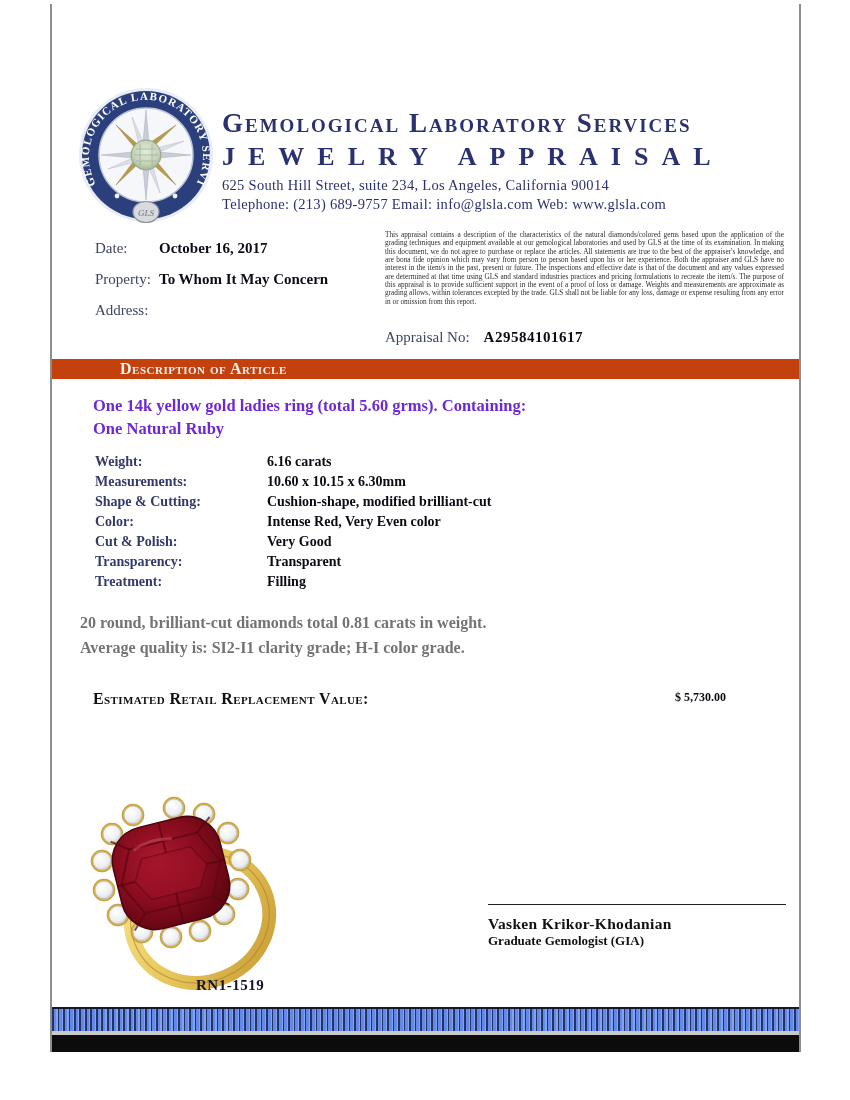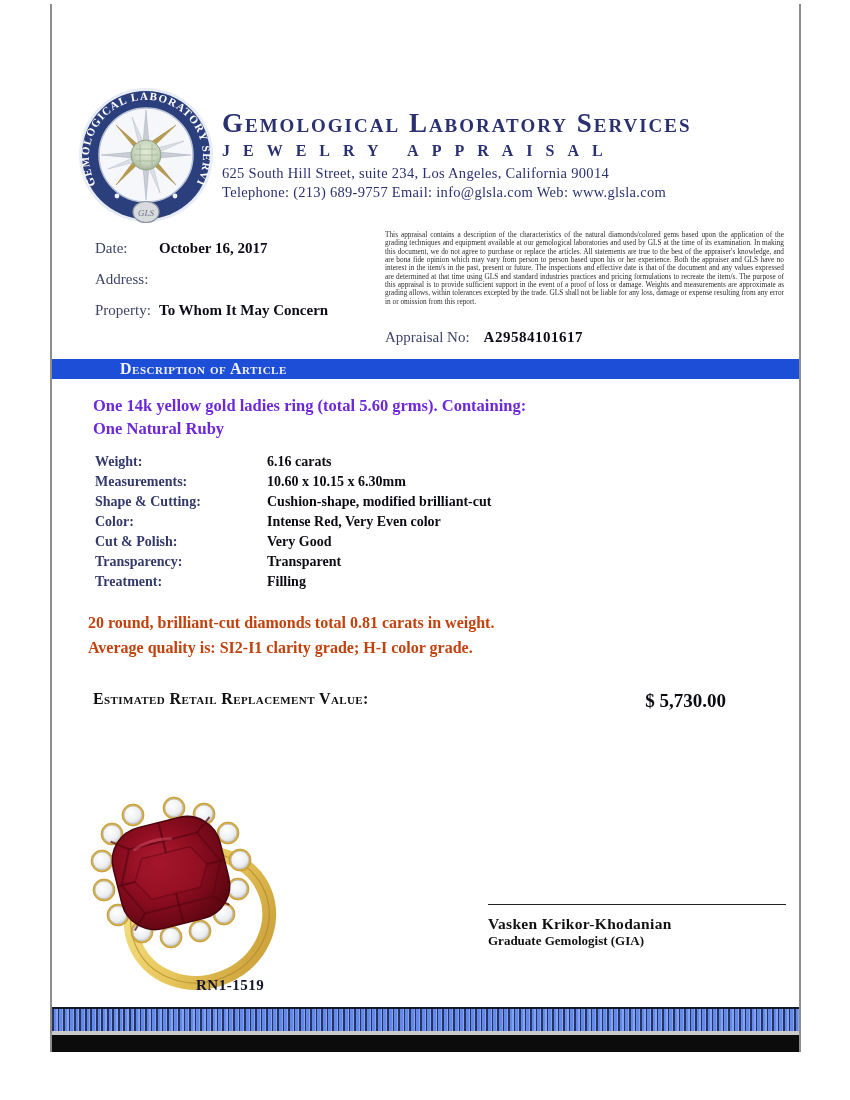--- a/index.html
+++ b/index.html
@@ -25,60 +25,60 @@
   .band-gray{position:absolute;left:52px;top:1031px;width:747px;height:4px;background:#c9c9c9;}
   .band-black{position:absolute;left:52px;top:1035px;width:747px;height:17px;background:#0c0c0c;}
 
   
   .logo{position:absolute;left:77px;top:86px;}
   .company{position:absolute;left:222px;top:108px;width:560px;color:#2a3170;}
   .company-name{
     font-size:27px;font-weight:bold;font-variant:small-caps;letter-spacing:2px;white-space:nowrap;
   }
   .doc-type{
-    font-size:16px;font-weight:bold;text-transform:uppercase;letter-spacing:13px;white-space:nowrap;margin-top:3px;
+    font-size:26px;font-weight:bold;text-transform:uppercase;letter-spacing:13px;white-space:nowrap;margin-top:3px;
   }
   .addr-line{font-size:14.5px;margin-top:5px;letter-spacing:0.3px;}
   .contact-line{font-size:14.5px;margin-top:2px;letter-spacing:0.3px;}
 
   
   .meta{position:absolute;left:95px;top:240px;width:290px;font-size:15px;}
   .meta-row{display:flex;margin-bottom:14px;}
   .meta-label{color:#3d4466;width:64px;flex:0 0 64px;}
   .meta-value{color:#0d0d1a;font-weight:bold;}
   .disclaimer{
     position:absolute;left:385px;top:231px;width:399px;
     font-size:7.3px;line-height:8.35px;color:#2e2e2e;text-align:justify;
   }
   .appraisal-no{position:absolute;left:385px;top:329px;font-size:15px;color:#3d4466;}
   .appraisal-no b{color:#0d0d1a;margin-left:14px;letter-spacing:0.5px;}
 
   
   .section-bar{
     position:absolute;left:52px;top:359px;width:747px;height:20px;
-    background:#1d4ed8;color:#f2f2f2;
+    background:#c2410c;color:#f2f2f2;
     font-variant:small-caps;font-weight:bold;font-size:16px;
     line-height:20px;padding-left:68px;box-sizing:border-box;letter-spacing:0.5px;
   }
 
   .intro{position:absolute;left:93px;top:394px;font-size:16.5px;font-weight:bold;color:#6d28d9;line-height:23px;}
 
   .attrs{position:absolute;left:95px;top:452px;font-size:14px;line-height:20px;}
   .attr-row{display:flex;}
   .attr-label{color:#333a6b;font-weight:bold;width:172px;flex:0 0 172px;}
   .attr-value{color:#0b0b14;font-weight:bold;}
 
-  .diamonds{position:absolute;left:88px;top:610px;font-size:16px;font-weight:bold;color:#c2410c;line-height:25px;}
+  .diamonds{position:absolute;left:80px;top:610px;font-size:16px;font-weight:bold;color:#737373;line-height:25px;}
 
   .valuation{
     position:absolute;left:93px;top:690px;width:633px;
     display:flex;justify-content:space-between;align-items:flex-start;
   }
   .valuation-label{font-variant:small-caps;font-size:16px;color:#111;font-weight:600;letter-spacing:0.4px;}
-  .valuation-value{font-size:19px;font-weight:bold;color:#0b0b14;}
+  .valuation-value{font-size:12px;font-weight:bold;color:#0b0b14;}
 
   
   .ring-photo{position:absolute;left:62px;top:790px;}
   .photo-caption{position:absolute;left:196px;top:977px;font-size:15px;font-weight:bold;color:#14142e;letter-spacing:0.5px;}
   .signature{position:absolute;left:488px;top:904px;width:298px;}
   .sig-line{height:1px;background:#222;width:100%;}
   .sig-name{font-size:15.5px;font-weight:bold;color:#111;margin-top:10px;letter-spacing:0.3px;}
   .sig-title{font-size:13px;font-weight:bold;color:#111;}
 </style>
 </head>
@@ -144,26 +144,26 @@
     <div class="addr-line">625 South Hill Street, suite 234, Los Angeles, California 90014</div>
     <div class="contact-line">Telephone: (213) 689-9757  Email: info@glsla.com  Web: www.glsla.com</div>
   </div>
 
   <div class="meta">
     <div class="meta-row">
       <span class="meta-label">Date:</span>
       <span class="meta-value">October 16, 2017</span>
     </div>
     <div class="meta-row">
+      <span class="meta-label">Property:</span>
+      <span class="meta-value">To Whom It May Concern</span>
+    </div>
+    <div class="meta-row">
       <span class="meta-label">Address:</span>
       <span class="meta-value"></span>
-    </div>
-    <div class="meta-row">
-      <span class="meta-label">Property:</span>
-      <span class="meta-value">To Whom It May Concern</span>
     </div>
   </div>
 
   <div class="disclaimer">This appraisal contains a description of the characteristics of the natural diamonds/colored gems based upon the application of the grading techniques and equipment available at our gemological laboratories and used by GLS at the time of its examination. In making this document, we do not agree to purchase or replace the articles. All statements are true to the best of the appraiser's knowledge, and are bona fide opinion which may vary from person to person  based upon his or her experience.  Both the appraiser and GLS have no interest in the item/s in the past, present or future.  The inspections and effective date is that of the document and any values expressed are determined at that time using GLS and standard industries practices and pricing formulations to recreate the item/s.  The purpose of this appraisal is to provide sufficient support in the event of a proof of loss or damage.  Weights and measurements are approximate as grading allows, within tolerances excepted by the trade.  GLS shall not be liable for any loss, damage or expense resulting from any error in or omission from this report.</div>
 
   <div class="appraisal-no">
     <span>Appraisal No:</span><b>A29584101617</b>
   </div>
 
   <div class="section-bar">Description of Article</div>

